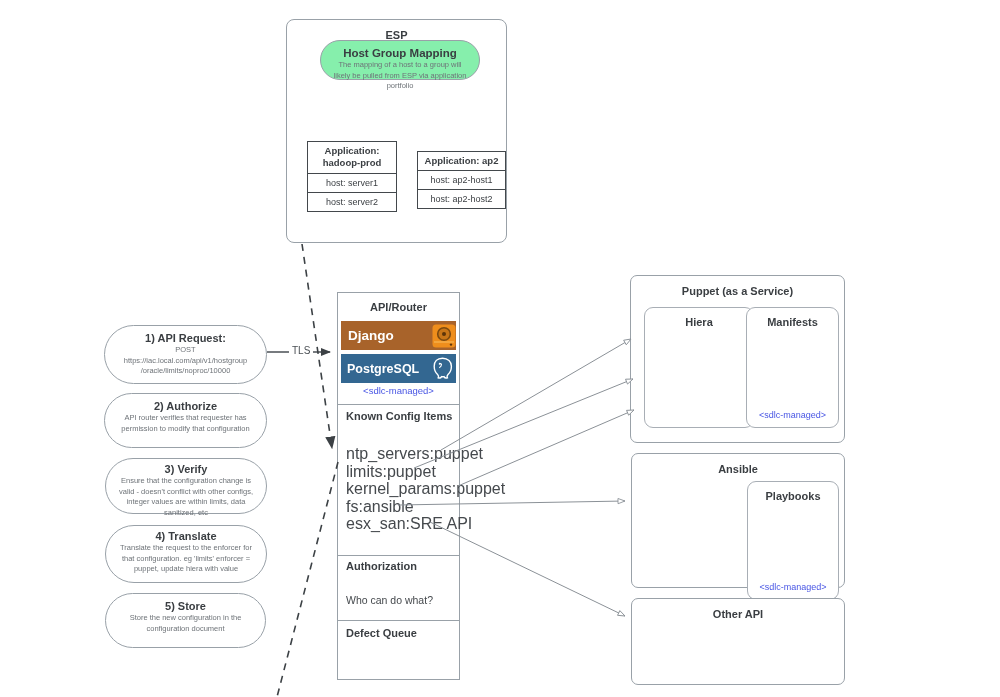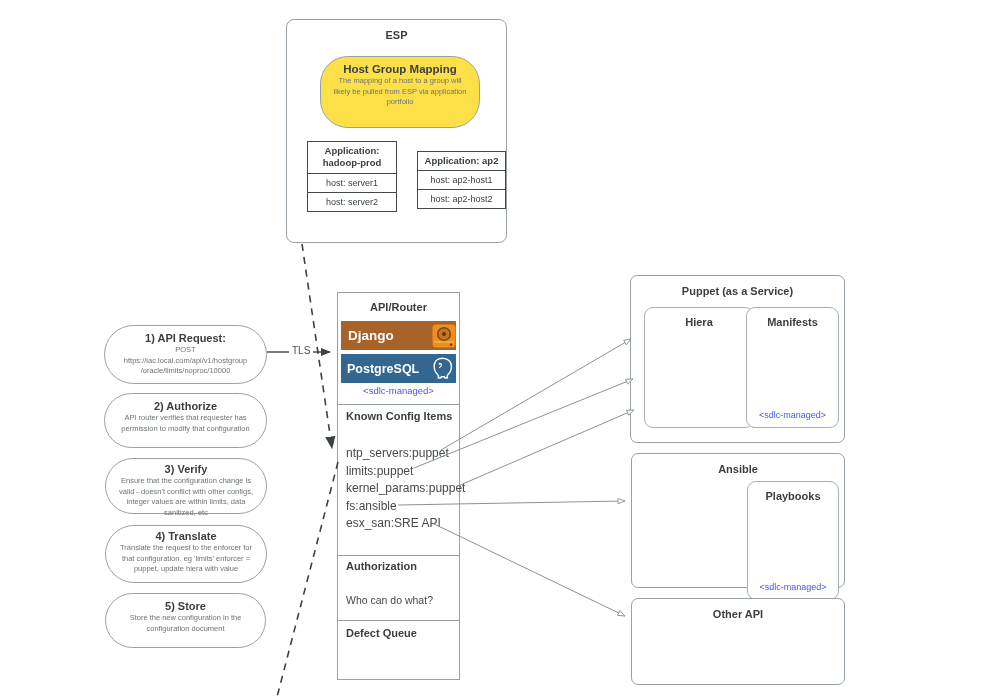--- a/index.html
+++ b/index.html
@@ -11,22 +11,22 @@
   .rounded { border-radius:8px; }
   .title { font-weight:bold; font-size:11px; text-align:center; color:#3a3e42; }
 
   
   svg.connectors { position:absolute; left:0; top:0; z-index:2; pointer-events:none; }
   .dashedline { stroke:#3c4145; stroke-width:1.6; stroke-dasharray:7 6; fill:none; }
   .solidline  { stroke:#4a4f54; stroke-width:1.3; }
   .thinline   { stroke:#8b9197; stroke-width:1; }
 
   
-  .hgm { position:absolute; left:33px; top:36px; width:160px; height:72px; border:1.5px solid #99a1a8;
-         border-radius:28px; box-sizing:border-box; text-align:center; background:#fde047; }
+  .hgm { position:absolute; left:33px; top:20px; width:160px; height:40px; border:1.5px solid #99a1a8;
+         border-radius:28px; box-sizing:border-box; text-align:center; background:#86efac; }
   .hgm-title { font-weight:bold; font-size:11.5px; margin-top:6px; }
   .hgm-desc  { font-size:7.5px; color:#6e7378; line-height:1.4; padding:1px 12px 0; }
 
   .apptable { position:absolute; background:#fff; border:1px solid #43484c; box-sizing:border-box; }
   .apptable .th { font-weight:bold; font-size:9.5px; text-align:center; padding:3px 2px;
                   border-bottom:1px solid #43484c; line-height:1.3; }
   .apptable .td { font-size:9px; padding:4px 5px; text-align:center; }
   .apptable .td + .td { border-top:1px solid #43484c; }
 
   
@@ -42,21 +42,21 @@
   .apirouter { left:337px; top:292px; width:123px; height:388px; }
   .ar-title { margin-top:8px; }
   .bar { position:absolute; left:3px; right:3px; display:flex; align-items:center;
          color:#fff; font-weight:bold; }
   .bar-django   { top:28px; height:29px; background:#a8632a; font-size:13.5px; padding-left:7px; }
   .bar-postgres { top:61px; height:29px; background:#336791; font-size:12.5px; padding-left:6px; }
   .bar .icon { margin-left:auto; display:block; }
   .sdlc { position:absolute; top:92px; left:0; right:0; text-align:center; font-size:9.5px; color:#4956e4; }
   .hdiv { position:absolute; left:-1px; right:-1px; border-top:1.5px solid #99a1a8; }
   .sec-label { position:absolute; left:8px; font-weight:bold; font-size:11px; }
-  .kci-items { position:absolute; top:152px; left:8px; font-size:12px; line-height:17.5px; color:#45494d; white-space:nowrap; }
+  .kci-items { position:absolute; top:152px; left:8px; font-size:16px; line-height:17.5px; color:#45494d; white-space:nowrap; }
   .auth-q { position:absolute; top:301px; left:8px; font-size:10.5px; color:#45494d; }
 
   
   .innerbox { position:absolute; border:1.5px solid #a8aeb5; border-radius:9px; background:#fff; box-sizing:border-box; }
   .ib-title { font-weight:bold; font-size:11px; text-align:center; margin-top:8px; }
   .ib-sdlc  { position:absolute; bottom:7px; left:0; right:0; text-align:center; font-size:9px; color:#4956e4; }
 </style>
 </head>
 <body>
 

